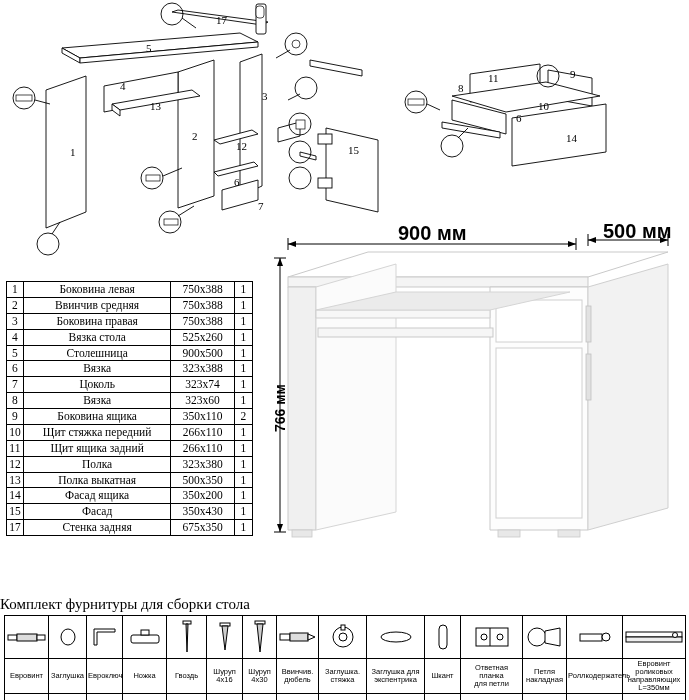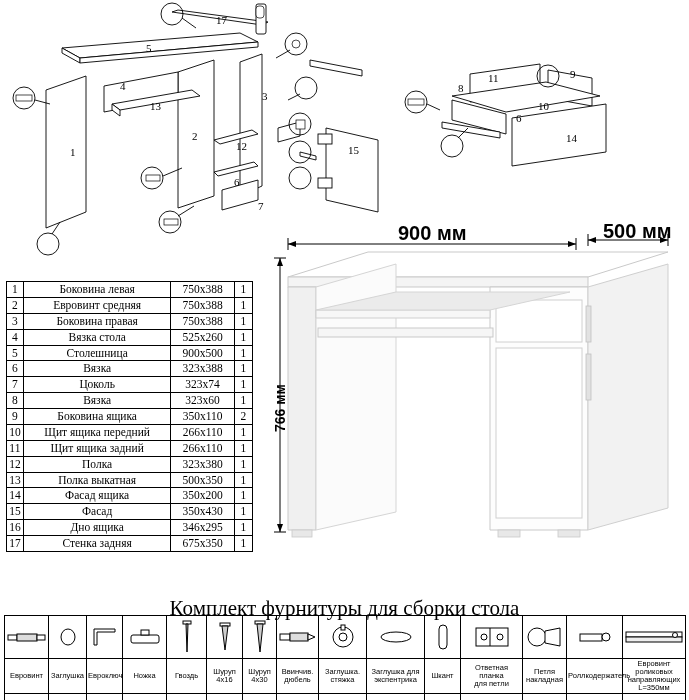--- a/index.html
+++ b/index.html
@@ -42,22 +42,22 @@
   }
   .dim-left-label{
     position:absolute;font-family:"Liberation Sans", sans-serif;
     font-weight:bold;font-size:14px;
     transform:rotate(-90deg);transform-origin:left top;
     white-space:nowrap;
   }
 
   
   .kit-title{
-    position:absolute;left:0;top:596px;width:689px;text-align:center;
-    font-size:21px;font-family:"Liberation Serif", serif;
+    position:absolute;left:0;top:596px;width:689px;
+    font-size:15px;font-family:"Liberation Serif", serif;
   }
   .kit-table{
     position:absolute;left:4px;top:615px;width:681px;
     border-collapse:collapse;table-layout:fixed;
   }
   .kit-table td{
     border:1px solid #000;text-align:center;vertical-align:middle;
     font-size:7.5px;line-height:1.05;
     font-family:"Liberation Sans", sans-serif;
     padding:1px 1px;
@@ -216,21 +216,21 @@
   <table class="parts-table">
     <tbody>
       <tr>
         <td class="pt-num">1</td>
         <td class="pt-name">Боковина левая</td>
         <td class="pt-size">750x388</td>
         <td class="pt-qty">1</td>
       </tr>
       <tr>
         <td class="pt-num">2</td>
-        <td class="pt-name">Евровинт средняя</td>
+        <td class="pt-name">Ввинчив средняя</td>
         <td class="pt-size">750x388</td>
         <td class="pt-qty">1</td>
       </tr>
       <tr>
         <td class="pt-num">3</td>
         <td class="pt-name">Боковина правая</td>
         <td class="pt-size">750x388</td>
         <td class="pt-qty">1</td>
       </tr>
       <tr>
@@ -264,21 +264,21 @@
         <td class="pt-qty">1</td>
       </tr>
       <tr>
         <td class="pt-num">9</td>
         <td class="pt-name">Боковина ящика</td>
         <td class="pt-size">350x110</td>
         <td class="pt-qty">2</td>
       </tr>
       <tr>
         <td class="pt-num">10</td>
-        <td class="pt-name">Щит ящика передний</td>
+        <td class="pt-name">Щит стяжка передний</td>
         <td class="pt-size">266x110</td>
         <td class="pt-qty">1</td>
       </tr>
       <tr>
         <td class="pt-num">11</td>
         <td class="pt-name">Щит ящика задний</td>
         <td class="pt-size">266x110</td>
         <td class="pt-qty">1</td>
       </tr>
       <tr>
@@ -296,26 +296,20 @@
       <tr>
         <td class="pt-num">14</td>
         <td class="pt-name">Фасад ящика</td>
         <td class="pt-size">350x200</td>
         <td class="pt-qty">1</td>
       </tr>
       <tr>
         <td class="pt-num">15</td>
         <td class="pt-name">Фасад</td>
         <td class="pt-size">350x430</td>
-        <td class="pt-qty">1</td>
-      </tr>
-      <tr>
-        <td class="pt-num">16</td>
-        <td class="pt-name">Дно ящика</td>
-        <td class="pt-size">346x295</td>
         <td class="pt-qty">1</td>
       </tr>
       <tr>
         <td class="pt-num">17</td>
         <td class="pt-name">Стенка задняя</td>
         <td class="pt-size">675x350</td>
         <td class="pt-qty">1</td>
       </tr>
     </tbody>
   </table>

